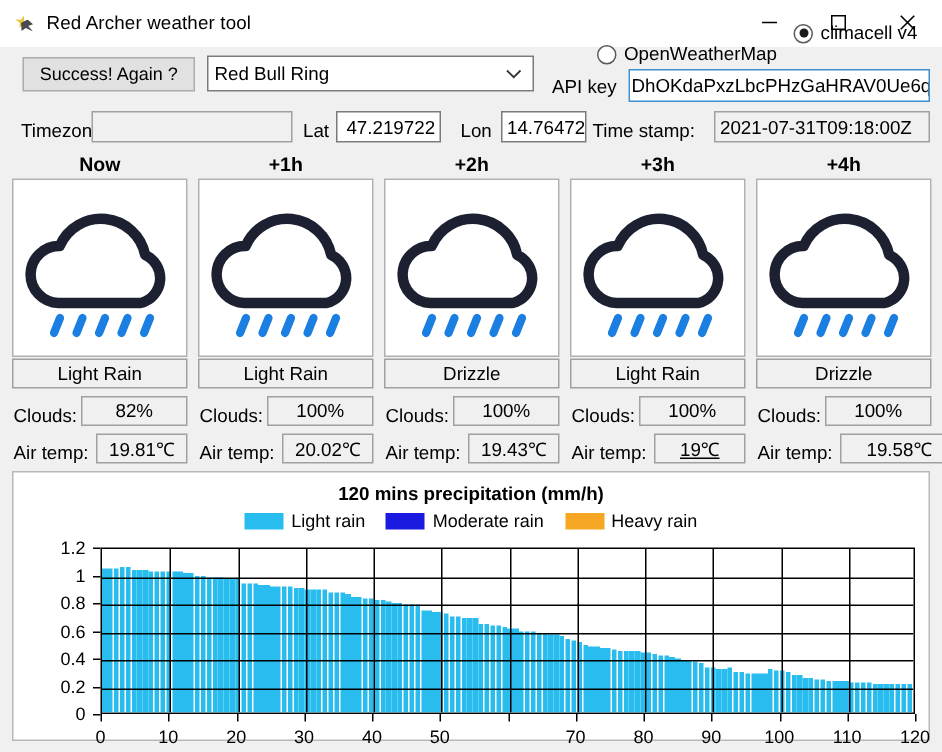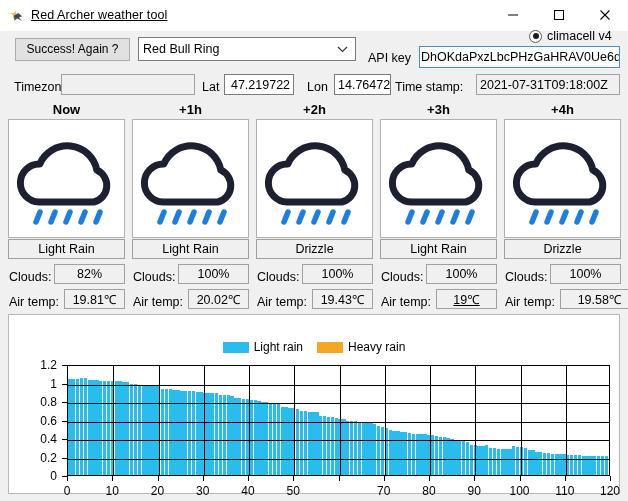--- a/index.html
+++ b/index.html
@@ -42,21 +42,20 @@
   .title-icon .b2 {
     position: absolute; left: 6px; top: 6px;
     width: 8px; height: 8px;
     background: #4a4a4a;
     clip-path: polygon(0% 30%, 55% 0%, 100% 40%, 60% 55%, 100% 100%, 40% 70%, 5% 95%);
   }
   .title-text {
     font-size: 12.5px;
     color: #000;
     letter-spacing: 0.1px;
-    text-decoration: underline;
   }
   .winbtns {
     margin-left: auto;
     display: flex; height: 30px;
   }
   .winbtn {
     width: 46px; height: 30px;
     display: flex; align-items: center; justify-content: center;
     background: #ffffff;
   }
@@ -285,21 +284,25 @@
 
   <div class="combo" style="position:absolute;left:138px;top:37px;width:218px;height:24px;">
     <span>Red Bull Ring</span>
     <span class="arrow">
       <svg width="11" height="7" viewBox="0 0 11 7">
           <polyline points="1,1 5.5,5.5 10,1" fill="none" stroke="#333" stroke-width="1.2"></polyline>
         </svg>
     </span>
   </div>
 
-  <div class="radio-wrap" style="position:absolute;left:529px;top:29px;">
+  <div class="radio-wrap" style="position:absolute;left:398px;top:29px;">
+    <span class="radio"></span>
+    <span>OpenWeatherMap</span>
+  </div>
+  <div class="radio-wrap" style="position:absolute;left:529px;top:15px;">
     <span class="radio on"></span>
     <span>climacell v4</span>
   </div>
 
   <div class="lbl" style="position:absolute;left:368px;top:51px;">API key</div>
   <div class="txtbox focused" style="position:absolute;left:419px;top:46px;width:201px;height:22px;">
     <span style="margin-left:-2px">DhOKdaPxzLbcPHzGaHRAV0Ue6qeciZ</span>
   </div>
 
   <div class="lbl" style="position:absolute;left:14px;top:80px;">Timezone:</div>
@@ -403,24 +406,29 @@
   <div class="rowlbl" style="left:133px;top:295px;">Air temp:</div>
   <div class="rowval" style="left:188px;top:289px;width:61px;height:20px;">20.02℃</div>
   <div class="rowlbl" style="left:257px;top:295px;">Air temp:</div>
   <div class="rowval" style="left:312px;top:289px;width:61px;height:20px;">19.43℃</div>
   <div class="rowlbl" style="left:381px;top:295px;">Air temp:</div>
   <div class="rowval" style="left:436px;top:289px;width:61px;height:20px;text-decoration:underline;">19℃</div>
   <div class="rowlbl" style="left:505px;top:295px;">Air temp:</div>
   <div class="rowval" style="left:560px;top:289px;width:79px;height:20px;">19.58℃</div>
 
   <div class="chartpanel">
+    <div class="chart-title">120 mins precipitation (mm/h)</div>
     <div class="legend" id="chart-legend">
         <div class="legend-item">
           <span class="legend-swatch" style="background: rgb(41, 189, 239);"></span>
           <span>Light rain</span>
+        </div>
+        <div class="legend-item">
+          <span class="legend-swatch" style="background: rgb(26, 26, 224);"></span>
+          <span>Moderate rain</span>
         </div>
         <div class="legend-item">
           <span class="legend-swatch" style="background: rgb(245, 166, 35);"></span>
           <span>Heavy rain</span>
         </div>
       </div>
     <div class="plot" id="plot-area">
       <div class="bars" id="bars-container">
           <div class="bar" style="height: 88.3333%; background: rgb(41, 189, 239);"></div>
           <div class="bar" style="height: 88.3333%; background: rgb(41, 189, 239);"></div>

